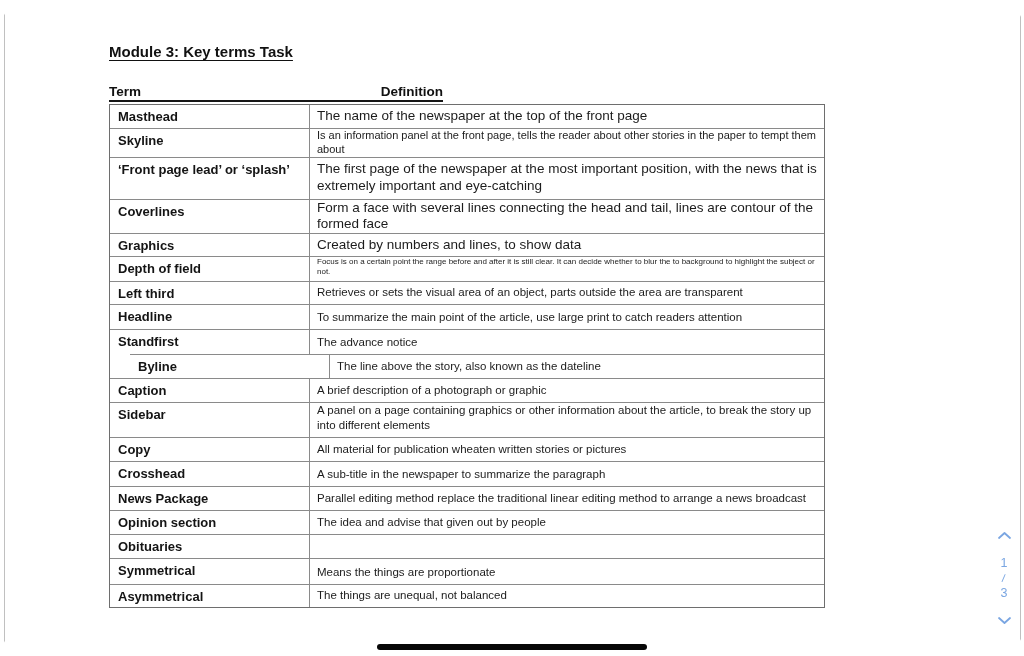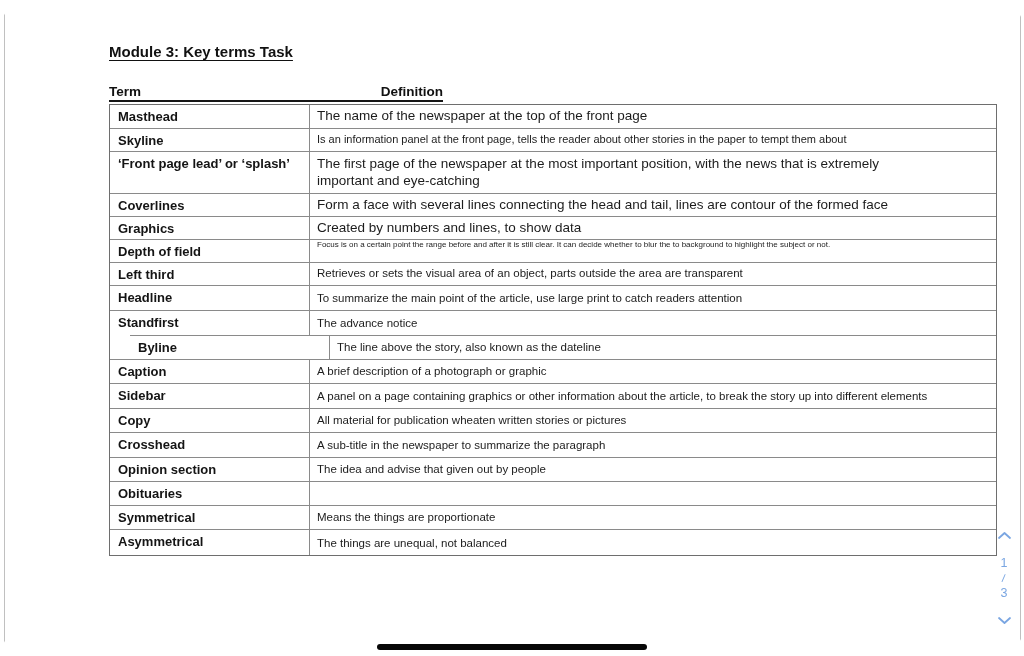--- a/index.html
+++ b/index.html
@@ -50,21 +50,21 @@
     font-size: 13.5px;
     font-weight: 700;
     color: #111;
     padding-bottom: 1px;
   }
 
   .terms-table {
     position: absolute;
     left: 109px;
     top: 104px;
-    width: 888px;
+    width: 716px;
     border: 1px solid #6e6e6e;
     background: #fff;
   }
 
   .row {
     display: flex;
     border-top: 1px solid #8a8a8a;
   }
   .row:first-child { border-top: none; }
 
@@ -238,20 +238,26 @@
             <span class="def-text">All material for publication wheaten written stories or pictures</span>
           </div>
         </div>
         <div class="row">
           <div class="cell term">Crosshead</div>
           <div class="cell def md">
             <span class="def-text">A sub-title in the newspaper to summarize the paragraph</span>
           </div>
         </div>
         <div class="row">
+          <div class="cell term">News Package</div>
+          <div class="cell def md">
+            <span class="def-text">Parallel editing method replace the traditional linear editing method to arrange a news broadcast</span>
+          </div>
+        </div>
+        <div class="row">
           <div class="cell term">Opinion section</div>
           <div class="cell def md">
             <span class="def-text">The idea and advise that given out by people</span>
           </div>
         </div>
         <div class="row">
           <div class="cell term">Obituaries</div>
         </div>
         <div class="row">
           <div class="cell term">Symmetrical</div>

